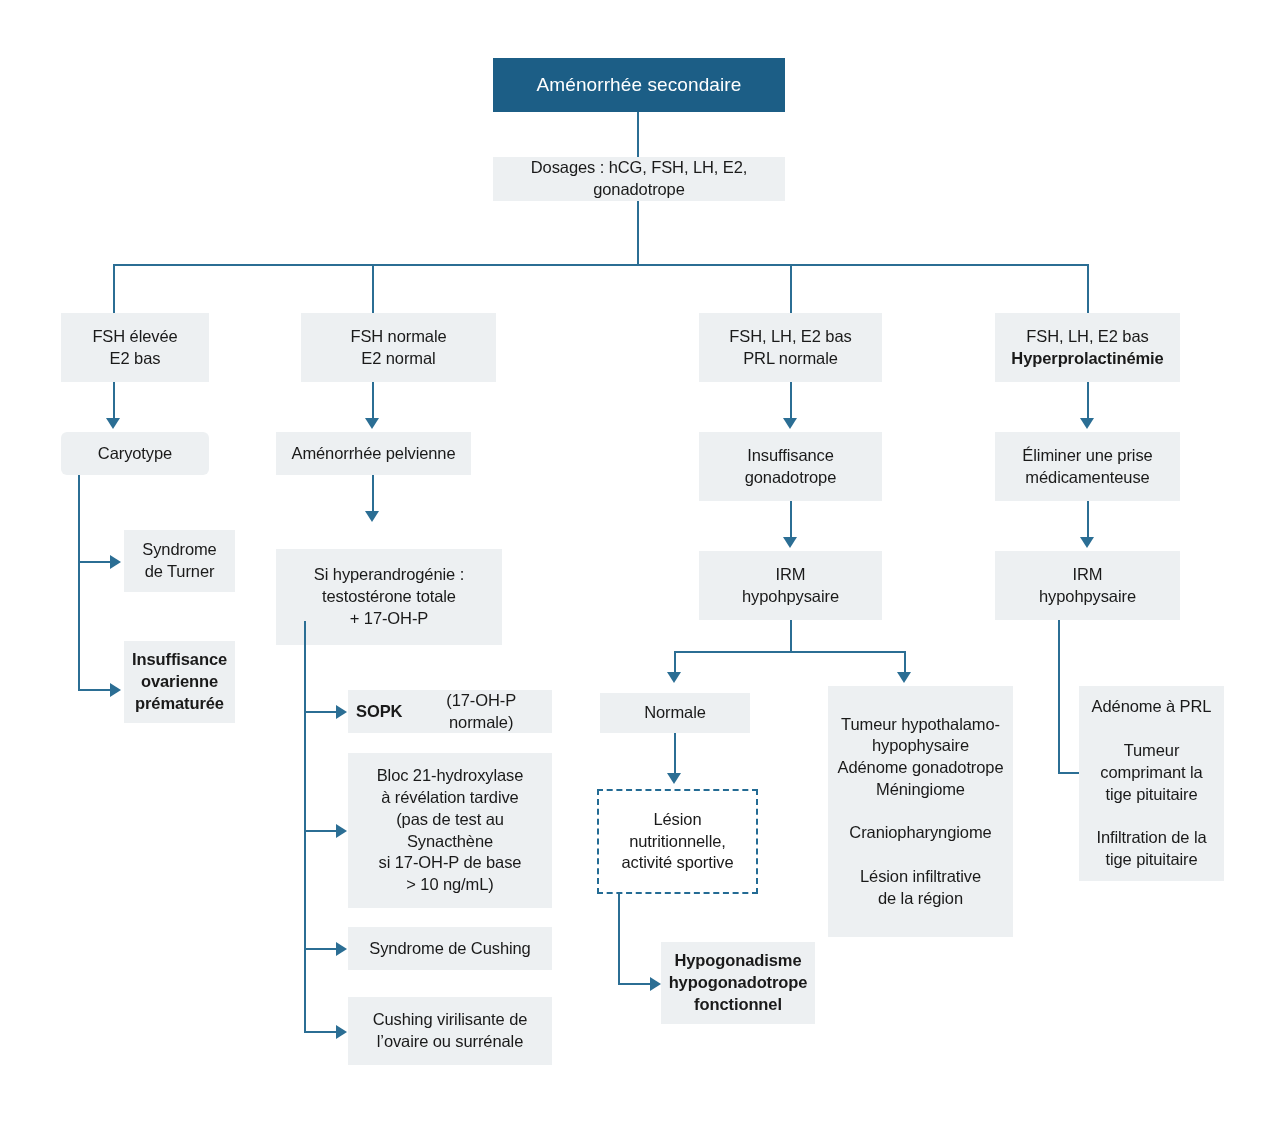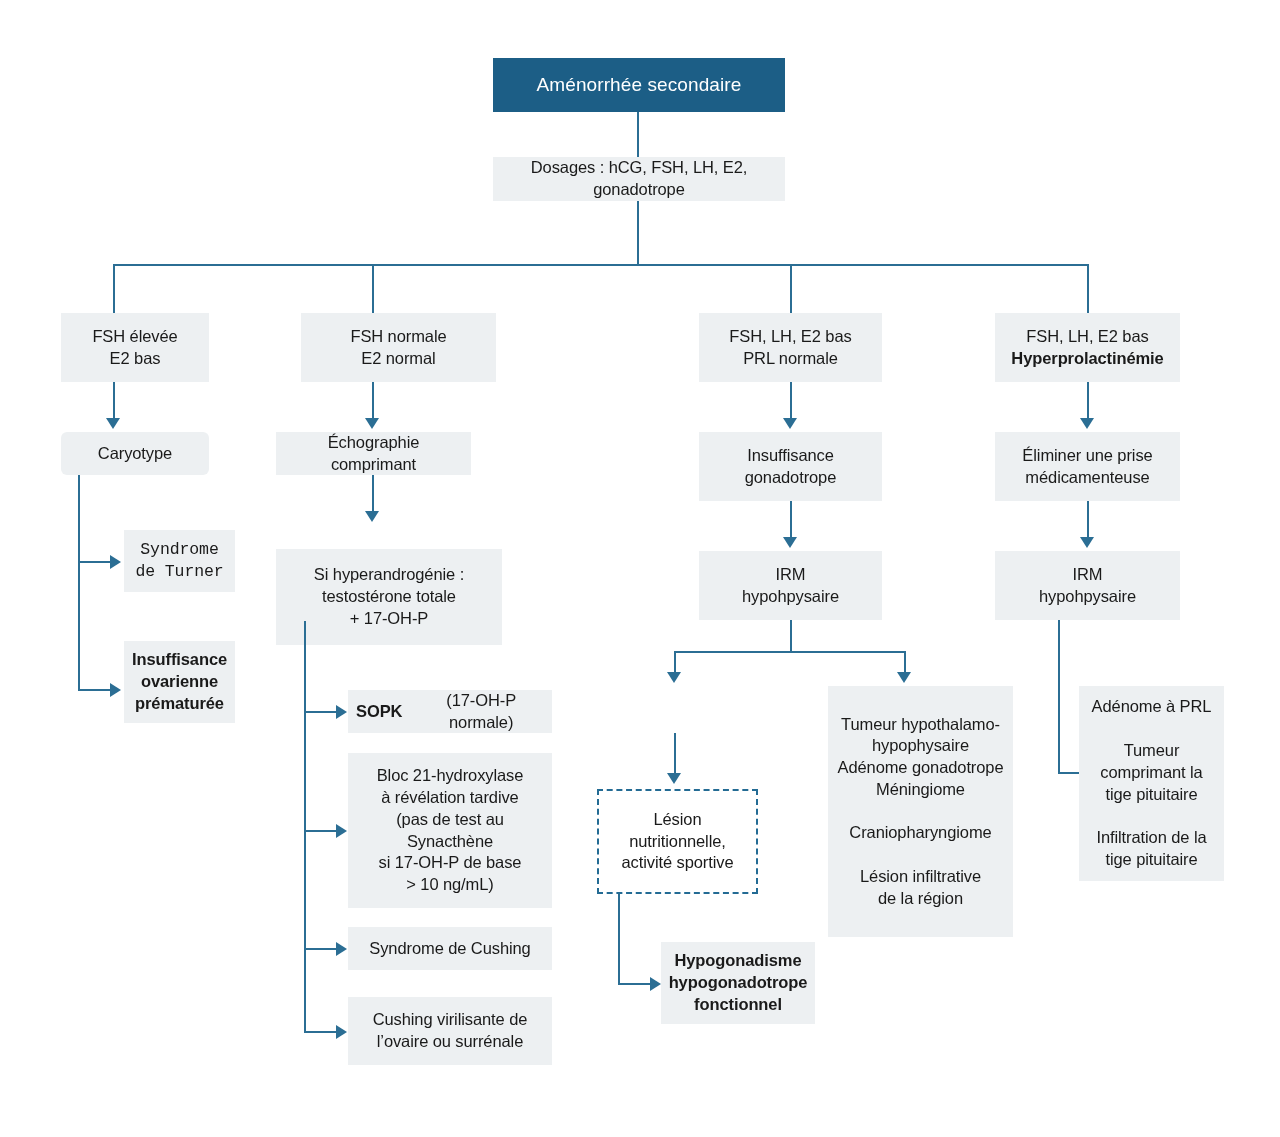--- a/index.html
+++ b/index.html
@@ -95,34 +95,34 @@
   <div class="arrow-down" style="left:106px;top:418px;"></div>
 
   <div class="node" style="left:61px;top:432px;width:148px;height:43px;border-radius:6px;">Caryotype</div>
 
   <div class="vline" style="left:78px;top:475px;height:215px;"></div>
   <div class="hline" style="left:78px;top:561px;width:32px;"></div>
   <div class="arrow-right" style="left:110px;top:555px;"></div>
   <div class="hline" style="left:78px;top:689px;width:32px;"></div>
   <div class="arrow-right" style="left:110px;top:683px;"></div>
 
-  <div class="node" style="left:124px;top:530px;width:111px;height:62px;font-family:Liberation Mono, monospace;">Syndrome
+  <div class="node" style="left:124px;top:530px;width:111px;height:62px;">Syndrome
 de Turner</div>
 
   <div class="node bold" style="left:124px;top:641px;width:111px;height:82px;">Insuffisance
 ovarienne
 prématurée</div>
 
   <div class="node" style="left:276px;top:313px;width:195px;height:69px;margin-left:25px;">FSH normale
 E2 normal</div>
 
   <div class="vline" style="left:372px;top:382px;height:40px;"></div>
   <div class="arrow-down" style="left:365px;top:418px;"></div>
 
-  <div class="node" style="left:276px;top:432px;width:195px;height:43px;">Échographie comprimant</div>
+  <div class="node" style="left:276px;top:432px;width:195px;height:43px;">Aménorrhée pelvienne</div>
 
   <div class="vline" style="left:372px;top:475px;height:40px;"></div>
   <div class="arrow-down" style="left:365px;top:511px;"></div>
 
   <div class="node" style="left:276px;top:549px;width:226px;height:96px;">Si hyperandrogénie :
 testostérone totale
 + 17-OH-P</div>
 
   <div class="vline" style="left:304px;top:621px;height:412px;"></div>
   <div class="hline" style="left:304px;top:711px;width:32px;"></div>
@@ -164,20 +164,21 @@
   <div class="node" style="left:699px;top:551px;width:183px;height:69px;">IRM
 hypohpysaire</div>
 
   <div class="vline" style="left:790px;top:620px;height:32px;"></div>
   <div class="hline" style="left:674px;top:651px;width:232px;"></div>
   <div class="vline" style="left:674px;top:651px;height:28px;"></div>
   <div class="arrow-down" style="left:667px;top:672px;"></div>
   <div class="vline" style="left:904px;top:651px;height:28px;"></div>
   <div class="arrow-down" style="left:897px;top:672px;"></div>
 
+  <div class="node" style="left:600px;top:693px;width:150px;height:40px;">Normale</div>
 
   <div class="vline" style="left:674px;top:733px;height:44px;"></div>
   <div class="arrow-down" style="left:667px;top:773px;"></div>
 
   <div class="node dashed" style="left:597px;top:789px;width:161px;height:105px;">Lésion
 nutritionnelle,
 activité sportive</div>
 
   <div class="vline" style="left:618px;top:894px;height:91px;"></div>
   <div class="hline" style="left:618px;top:983px;width:32px;"></div>

